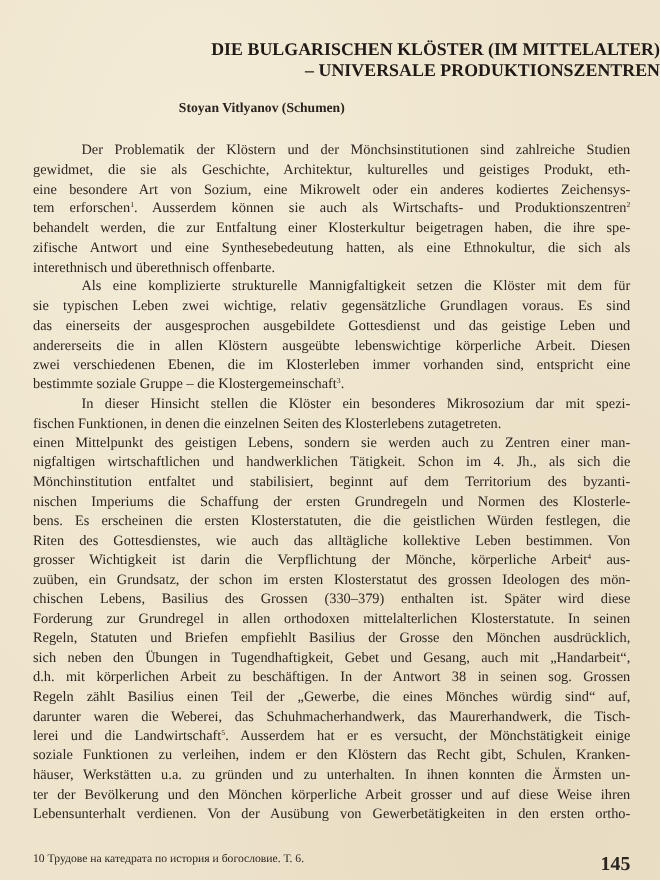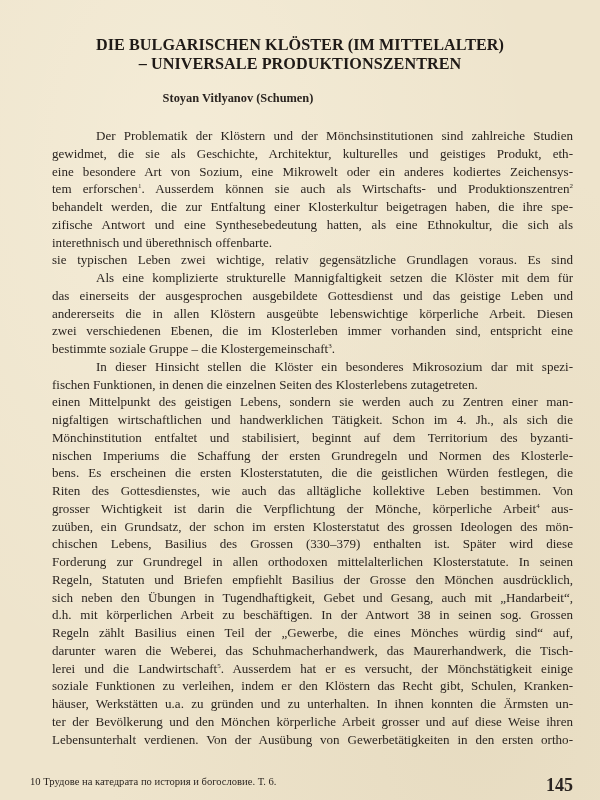--- a/index.html
+++ b/index.html
@@ -21,21 +21,21 @@
       width: 600px; height: 800px;
       background:
         radial-gradient(ellipse at 30% 20%, rgba(255,250,235,0.35), rgba(0,0,0,0) 60%),
         radial-gradient(ellipse at 80% 90%, rgba(210,195,160,0.25), rgba(0,0,0,0) 55%),
         #eee4cc;
     }
     .title {
       position: absolute;
       left: 0; width: 600px;
       top: 36px;
-      text-align: center;
+      text-align: right;
       font-weight: bold;
       font-size: 16.2px;
       line-height: 19px;
       letter-spacing: 0.05px;
       color: #1f1a17;
     }
     .author {
       position: absolute;
       left: 0; width: 476px;
       top: 91px;
@@ -52,21 +52,20 @@
       font-size: 13.05px;
       line-height: 17.75px;
       color: #2b2521;
     }
     .line {
       display: block;
       white-space: nowrap;
       text-align: justify;
       text-align-last: justify;
       height: 17.75px;
-      margin-left: 22px;
     }
     .line.last {
       text-align-last: left;
     }
     .line.indent {
       padding-left: 44px;
     }
     sup {
       font-size: 7px;
       line-height: 0;
@@ -99,22 +98,22 @@
   <div class="author">Stoyan Vitlyanov (Schumen)</div>
 
   <div class="body-text" id="body-text">
       <span class="line indent"><span>Der Problematik der Klöstern und der Mönchsinstitutionen sind zahlreiche Studien</span></span>
       <span class="line"><span>gewidmet, die sie als Geschichte, Architektur, kulturelles und geistiges Produkt, eth-</span></span>
       <span class="line"><span>eine besondere Art von Sozium, eine Mikrowelt oder ein anderes kodiertes Zeichensys-</span></span>
       <span class="line"><span>tem erforschen</span><sup>1</sup><span>. Ausserdem können sie auch als Wirtschafts- und Produktionszentren</span><sup>2</sup></span>
       <span class="line"><span>behandelt werden, die zur Entfaltung einer Klosterkultur beigetragen haben, die ihre spe-</span></span>
       <span class="line"><span>zifische Antwort und eine Synthesebedeutung hatten, als eine Ethnokultur, die sich als</span></span>
       <span class="line last"><span>interethnisch und überethnisch offenbarte.</span></span>
+      <span class="line indent"><span>Als eine komplizierte strukturelle Mannigfaltigkeit setzen die Klöster mit dem für</span></span>
       <span class="line"><span>sie typischen Leben zwei wichtige, relativ gegensätzliche Grundlagen voraus. Es sind</span></span>
-      <span class="line indent"><span>Als eine komplizierte strukturelle Mannigfaltigkeit setzen die Klöster mit dem für</span></span>
       <span class="line"><span>das einerseits der ausgesprochen ausgebildete Gottesdienst und das geistige Leben und</span></span>
       <span class="line"><span>andererseits die in allen Klöstern ausgeübte lebenswichtige körperliche Arbeit. Diesen</span></span>
       <span class="line"><span>zwei verschiedenen Ebenen, die im Klosterleben immer vorhanden sind, entspricht eine</span></span>
       <span class="line last"><span>bestimmte soziale Gruppe – die Klostergemeinschaft</span><sup>3</sup><span>.</span></span>
       <span class="line indent"><span>In dieser Hinsicht stellen die Klöster ein besonderes Mikrosozium dar mit spezi-</span></span>
       <span class="line last"><span>fischen Funktionen, in denen die einzelnen Seiten des Klosterlebens zutagetreten.</span></span>
       <span class="line"><span>einen Mittelpunkt des geistigen Lebens, sondern sie werden auch zu Zentren einer man-</span></span>
       <span class="line"><span>nigfaltigen wirtschaftlichen und handwerklichen Tätigkeit. Schon im 4. Jh., als sich die</span></span>
       <span class="line"><span>Mönchinstitution entfaltet und stabilisiert, beginnt auf dem Territorium des byzanti-</span></span>
       <span class="line"><span>nischen Imperiums die Schaffung der ersten Grundregeln und Normen des Klosterle-</span></span>

